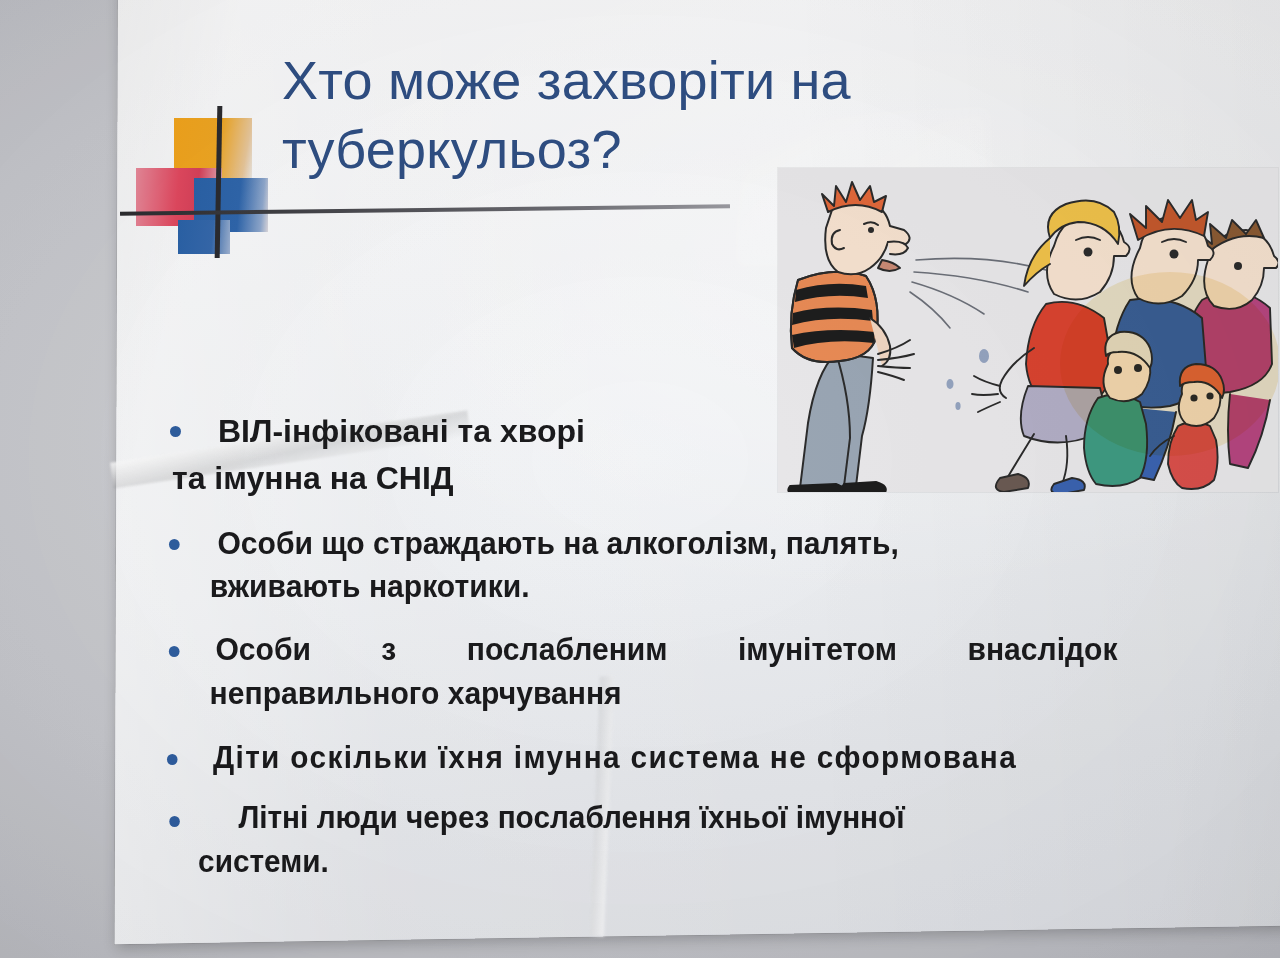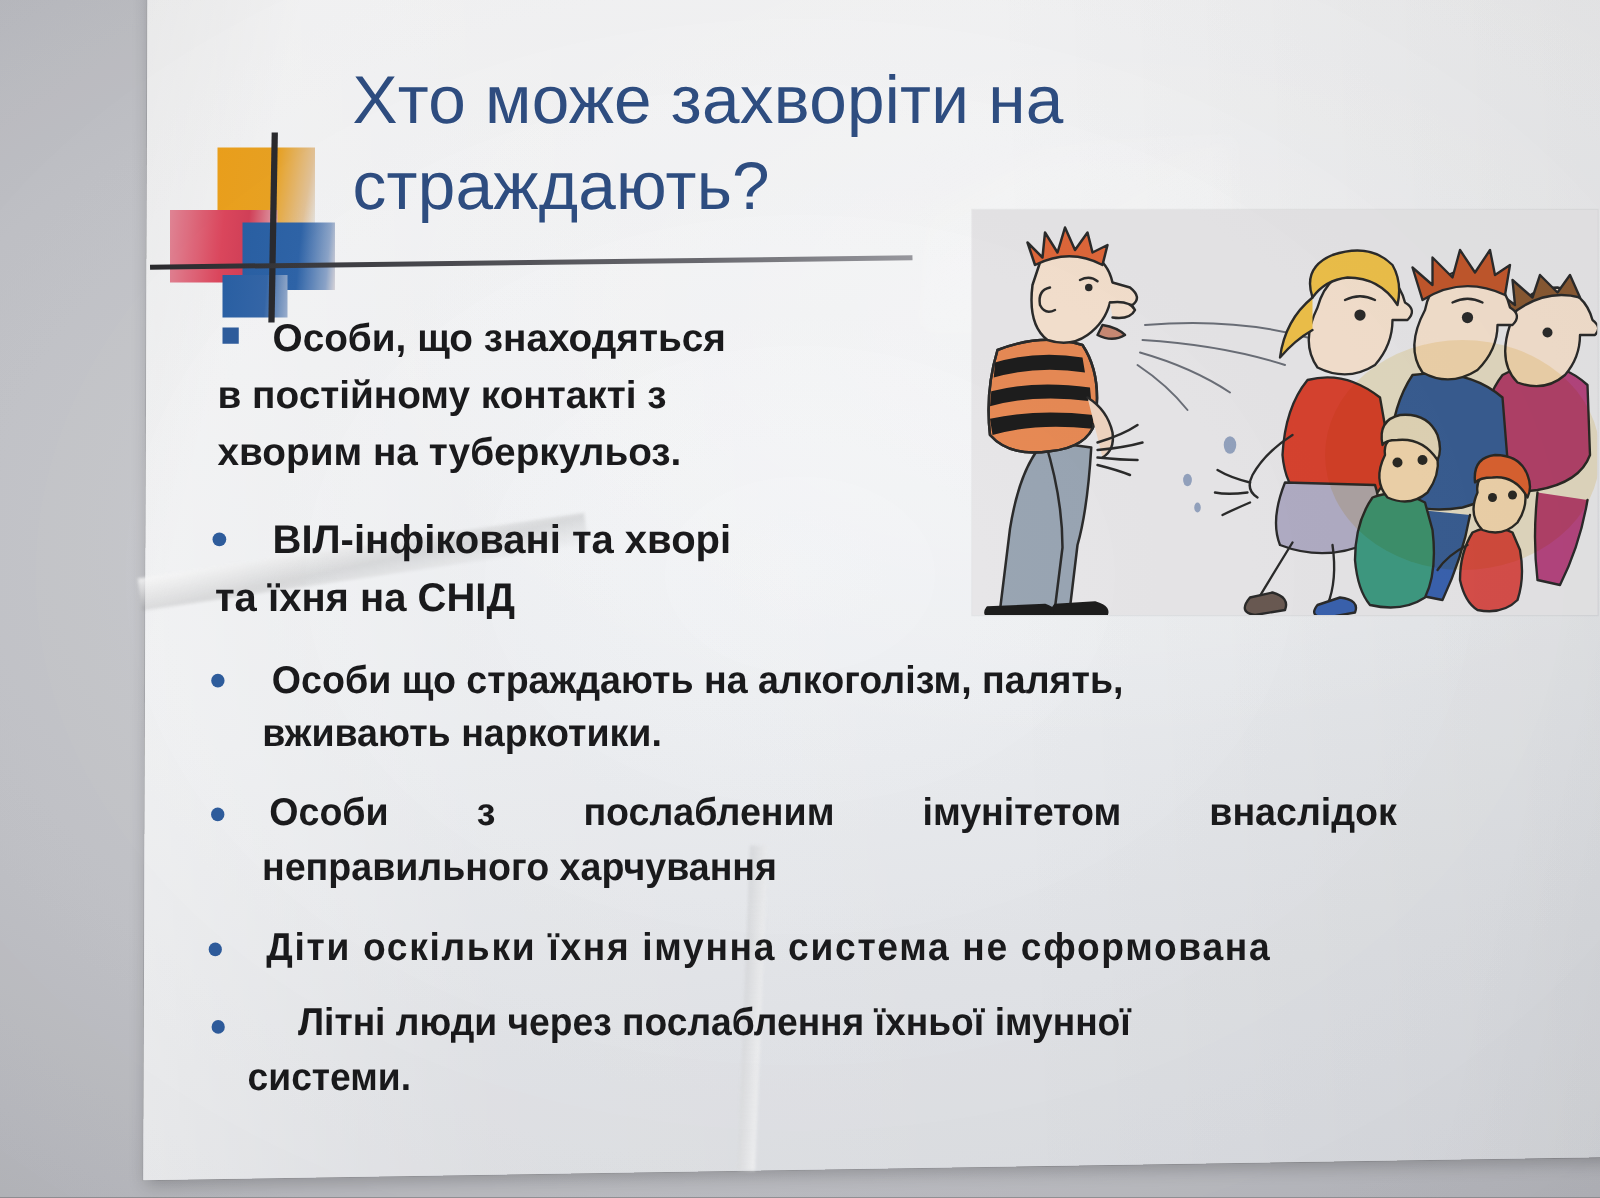--- a/index.html
+++ b/index.html
@@ -128,21 +128,21 @@
       <div class="sq sq-orange"></div>
       <div class="sq sq-red"></div>
       <div class="sq sq-blue"></div>
       <div class="sq sq-blue2"></div>
       <div class="line-v"></div>
       <div class="line-h"></div>
     </div>
 
     <h1 class="title">
       <span class="l1">Хто може захворіти на</span>
-      <span class="l2">страждають?</span>
+      <span class="l2">туберкульоз?</span>
     </h1>
 
     <div class="illus">
       <svg width="500" height="324" viewBox="0 0 500 324">
         <rect x="0" y="0" width="500" height="324" fill="#e9e8ea"></rect>
 
         <g stroke="#2b2b2b" stroke-width="2" fill="none" stroke-linejoin="round" stroke-linecap="round">
 
           <path d="M22 320 L30 255 Q38 205 58 185 L95 190 Q92 240 84 268 L78 318 Z" fill="#9aa6b4"></path>
           <path d="M58 185 Q72 230 72 270 L66 318"></path>
@@ -234,31 +234,25 @@
           <circle cx="416" cy="230" r="3.6" fill="#2b2b2b" stroke="none"></circle>
           <circle cx="432" cy="228" r="3.6" fill="#2b2b2b" stroke="none"></circle>
           <path d="M402 218 Q400 198 418 196 Q438 196 444 212 Q448 222 444 230 Q434 212 416 214 Q406 214 402 218 Z" fill="#e2683a"></path>
           <path d="M396 268 Q380 276 372 288"></path>
         </g>
 
         <ellipse cx="392" cy="196" rx="110" ry="92" fill="#e8c24f" opacity=".25" style="mix-blend-mode:multiply"></ellipse>
       </svg>
     </div>
 
-    <div class="b-block blk1">
-      <span class="b-bullet-sq" style="left:-40px; top:14px;"></span>
-      <div>Особи, що знаходяться</div>
-      <div style="margin-left:-44px;">в постійному контакті з</div>
-      <div style="margin-left:-44px;">хворим на туберкульоз.</div>
-    </div>
 
     <div class="b-block blk2">
       <span class="b-bullet-dot" style="left:-26px; top:18px;"></span>
       <div style="margin-left:22px;">ВІЛ-інфіковані та хворі</div>
-      <div style="margin-left:-24px;">та їхня на СНІД</div>
+      <div style="margin-left:-24px;">та імунна на СНІД</div>
     </div>
 
     <div class="b-block blk3">
       <span class="b-bullet-dot" style="left:-32px; top:17px;"></span>
       <div style="margin-left:18px;">Особи що страждають на алкоголізм, палять,</div>
       <div style="margin-left:10px;">вживають наркотики.</div>
     </div>
 
     <div class="b-block blk4">
       <span class="b-bullet-dot" style="left:-28px; top:18px;"></span>

